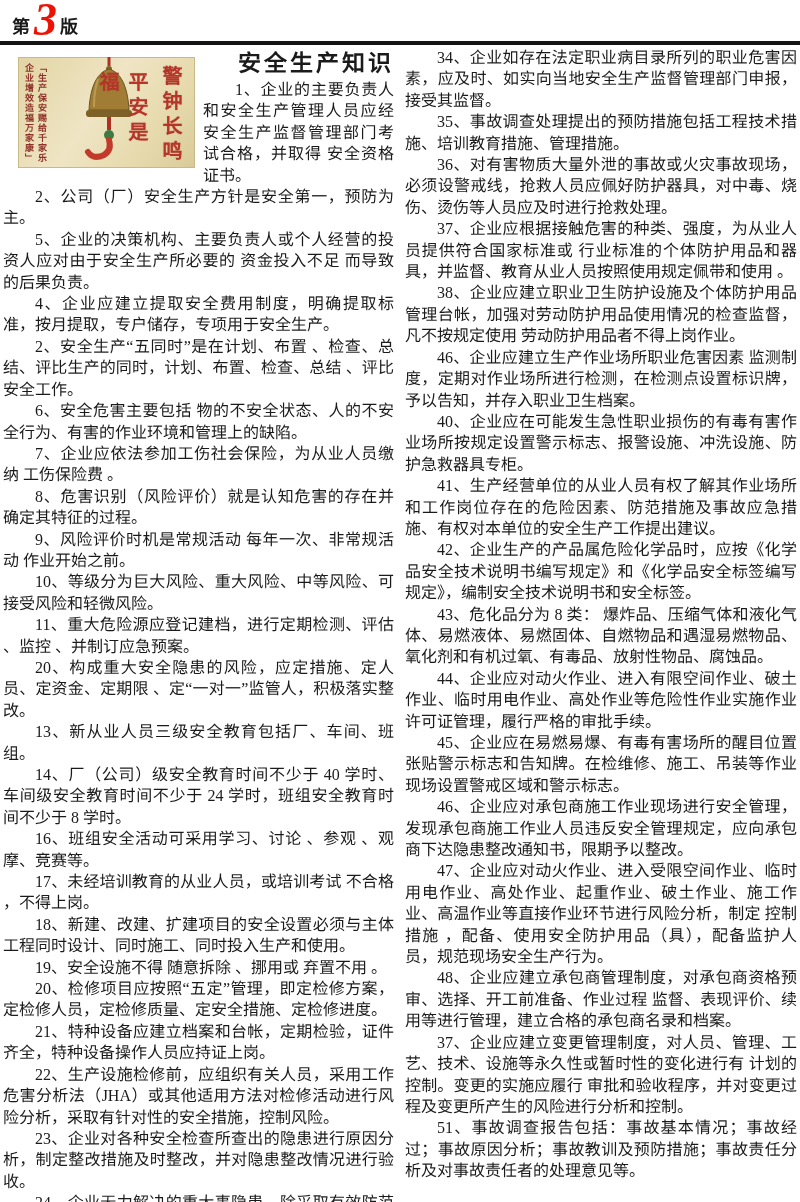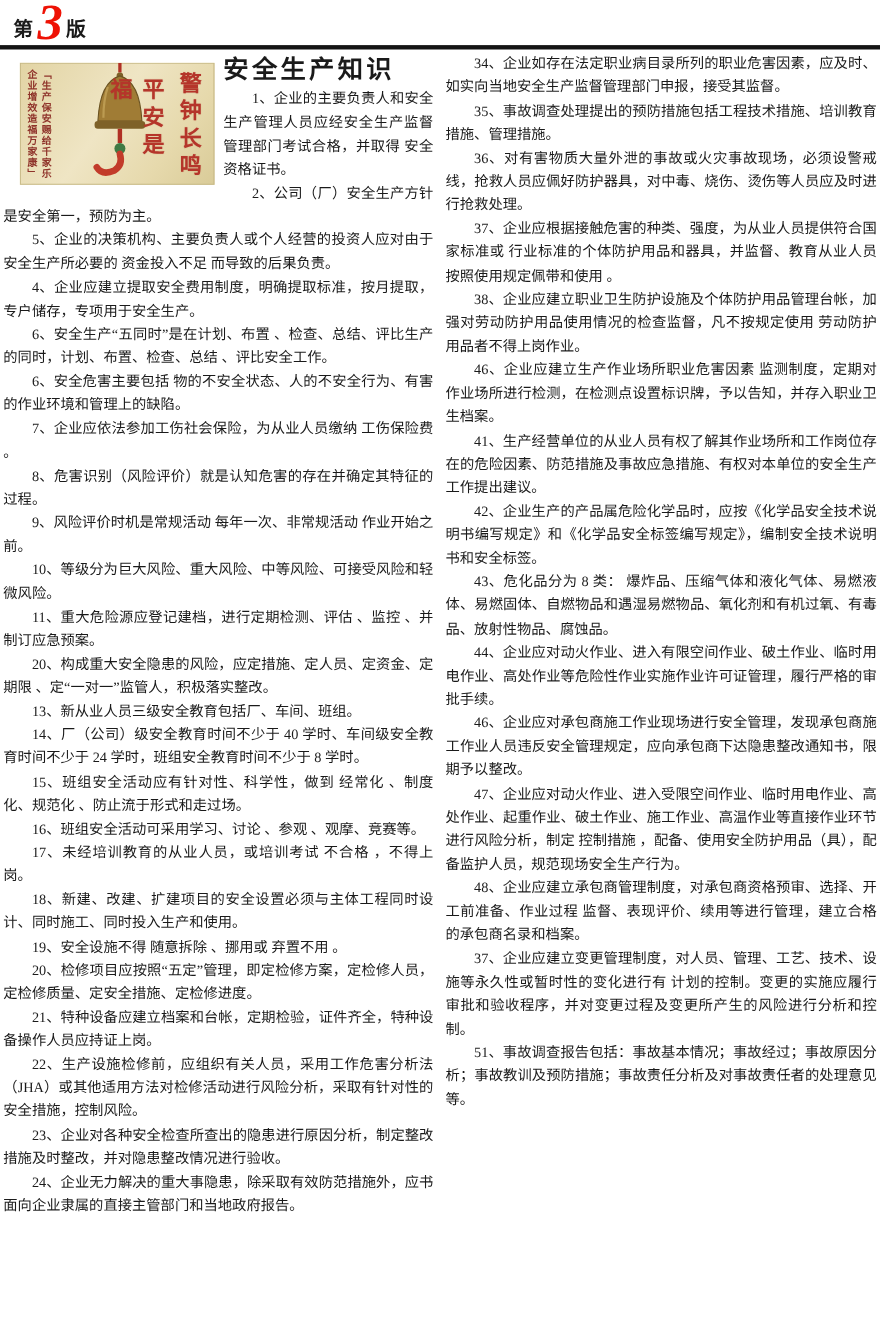--- a/index.html
+++ b/index.html
@@ -36,26 +36,26 @@
   .slogan {
     position:absolute; writing-mode:vertical-rl; color:#b5352a; font-weight:700;
     font-size:20px; letter-spacing:5px; top:8px; text-shadow:0 0 1px rgba(160,40,30,.35);
   }
   .slogan-1 { right:9px; }
   .slogan-2 { right:43px; top:14px; }
   .bell-wrap { position:absolute; left:58px; top:0; width:62px; height:111px; }
 
   
   .article-title {
-    margin:2px 0 0; font-size:23px; font-weight:700; text-align:left;
+    margin:2px 0 0; font-size:23px; font-weight:700; text-align:right;
     line-height:30px; letter-spacing:3px;
   }
   p.item {
     margin:0; text-indent:2em; text-align:justify;
-    font-size:13px; line-height:21.4px;
+    font-size:16px; line-height:21.4px;
   }
 </style>
 </head>
 <body>
 
 <div class="page">
 
   <div class="masthead">
     <span class="edition-char">第</span>
     <span class="edition-number">3</span>
@@ -89,31 +89,30 @@
         <span class="slogan slogan-2">平安是福</span>
       </div>
 
       <h1 class="article-title">安全生产知识</h1>
 
       <div>
           <p class="item">1、企业的主要负责人和安全生产管理人员应经安全生产监督管理部门考试合格，并取得 安全资格证书。</p>
           <p class="item">2、公司（厂）安全生产方针是安全第一，预防为主。</p>
           <p class="item">5、企业的决策机构、主要负责人或个人经营的投资人应对由于安全生产所必要的 资金投入不足 而导致的后果负责。</p>
           <p class="item">4、企业应建立提取安全费用制度，明确提取标准，按月提取，专户储存，专项用于安全生产。</p>
-          <p class="item">6、安全生产“五同时”是在计划、布置 、检查、总结、评比生产的同时，计划、布置、检查、总结 、评比安全工作。</p>
+          <p class="item">2、安全生产“五同时”是在计划、布置 、检查、总结、评比生产的同时，计划、布置、检查、总结 、评比安全工作。</p>
           <p class="item">6、安全危害主要包括 物的不安全状态、人的不安全行为、有害的作业环境和管理上的缺陷。</p>
           <p class="item">7、企业应依法参加工伤社会保险，为从业人员缴纳 工伤保险费 。</p>
           <p class="item">8、危害识别（风险评价）就是认知危害的存在并确定其特征的过程。</p>
           <p class="item">9、风险评价时机是常规活动 每年一次、非常规活动 作业开始之前。</p>
           <p class="item">10、等级分为巨大风险、重大风险、中等风险、可接受风险和轻微风险。</p>
           <p class="item">11、重大危险源应登记建档，进行定期检测、评估 、监控 、并制订应急预案。</p>
           <p class="item">20、构成重大安全隐患的风险，应定措施、定人员、定资金、定期限 、定“一对一”监管人，积极落实整改。</p>
           <p class="item">13、新从业人员三级安全教育包括厂、车间、班组。</p>
           <p class="item">14、厂（公司）级安全教育时间不少于 40 学时、车间级安全教育时间不少于 24 学时，班组安全教育时间不少于 8 学时。</p>
-          <p class="item">15、班组安全活动应有针对性、科学性，做到 经常化 、制度化、规范化 、防止流于形式和走过场。</p>
           <p class="item">16、班组安全活动可采用学习、讨论 、参观 、观摩、竞赛等。</p>
           <p class="item">17、未经培训教育的从业人员，或培训考试 不合格 ，不得上岗。</p>
           <p class="item">18、新建、改建、扩建项目的安全设置必须与主体工程同时设计、同时施工、同时投入生产和使用。</p>
           <p class="item">19、安全设施不得 随意拆除 、挪用或 弃置不用 。</p>
           <p class="item">20、检修项目应按照“五定”管理，即定检修方案，定检修人员，定检修质量、定安全措施、定检修进度。</p>
           <p class="item">21、特种设备应建立档案和台帐，定期检验，证件齐全，特种设备操作人员应持证上岗。</p>
           <p class="item">22、生产设施检修前，应组织有关人员，采用工作危害分析法（JHA）或其他适用方法对检修活动进行风险分析，采取有针对性的安全措施，控制风险。</p>
           <p class="item">23、企业对各种安全检查所查出的隐患进行原因分析，制定整改措施及时整改，并对隐患整改情况进行验收。</p>
           <p class="item">24、企业无力解决的重大事隐患，除采取有效防范措施外，应书面向企业隶属的直接主管部门和当地政府报告。</p>
         </div>
@@ -121,24 +120,26 @@
     </div>
 
     <div class="col-right">
       <div>
           <p class="item">34、企业如存在法定职业病目录所列的职业危害因素，应及时、如实向当地安全生产监督管理部门申报，接受其监督。</p>
           <p class="item">35、事故调查处理提出的预防措施包括工程技术措施、培训教育措施、管理措施。</p>
           <p class="item">36、对有害物质大量外泄的事故或火灾事故现场，必须设警戒线，抢救人员应佩好防护器具，对中毒、烧伤、烫伤等人员应及时进行抢救处理。</p>
           <p class="item">37、企业应根据接触危害的种类、强度，为从业人员提供符合国家标准或 行业标准的个体防护用品和器具，并监督、教育从业人员按照使用规定佩带和使用 。</p>
           <p class="item">38、企业应建立职业卫生防护设施及个体防护用品管理台帐，加强对劳动防护用品使用情况的检查监督，凡不按规定使用 劳动防护用品者不得上岗作业。</p>
           <p class="item">46、企业应建立生产作业场所职业危害因素 监测制度，定期对作业场所进行检测，在检测点设置标识牌，予以告知，并存入职业卫生档案。</p>
+          <p class="item">40、企业应在可能发生急性职业损伤的有毒有害作业场所按规定设置警示标志、报警设施、冲洗设施、防护急救器具专柜。</p>
           <p class="item">41、生产经营单位的从业人员有权了解其作业场所和工作岗位存在的危险因素、防范措施及事故应急措施、有权对本单位的安全生产工作提出建议。</p>
           <p class="item">42、企业生产的产品属危险化学品时，应按《化学品安全技术说明书编写规定》和《化学品安全标签编写规定》，编制安全技术说明书和安全标签。</p>
           <p class="item">43、危化品分为 8 类： 爆炸品、压缩气体和液化气体、易燃液体、易燃固体、自燃物品和遇湿易燃物品、氧化剂和有机过氧、有毒品、放射性物品、腐蚀品。</p>
           <p class="item">44、企业应对动火作业、进入有限空间作业、破土作业、临时用电作业、高处作业等危险性作业实施作业许可证管理，履行严格的审批手续。</p>
+          <p class="item">45、企业应在易燃易爆、有毒有害场所的醒目位置张贴警示标志和告知牌。在检维修、施工、吊装等作业现场设置警戒区域和警示标志。</p>
           <p class="item">46、企业应对承包商施工作业现场进行安全管理，发现承包商施工作业人员违反安全管理规定，应向承包商下达隐患整改通知书，限期予以整改。</p>
           <p class="item">47、企业应对动火作业、进入受限空间作业、临时用电作业、高处作业、起重作业、破土作业、施工作业、高温作业等直接作业环节进行风险分析，制定 控制措施 ，配备、使用安全防护用品（具），配备监护人员，规范现场安全生产行为。</p>
           <p class="item">48、企业应建立承包商管理制度，对承包商资格预审、选择、开工前准备、作业过程 监督、表现评价、续用等进行管理，建立合格的承包商名录和档案。</p>
           <p class="item">37、企业应建立变更管理制度，对人员、管理、工艺、技术、设施等永久性或暂时性的变化进行有 计划的控制。变更的实施应履行 审批和验收程序，并对变更过程及变更所产生的风险进行分析和控制。</p>
           <p class="item">51、事故调查报告包括：事故基本情况；事故经过；事故原因分析；事故教训及预防措施；事故责任分析及对事故责任者的处理意见等。</p>
         </div>
     </div>
 
   </div>
 </div>

